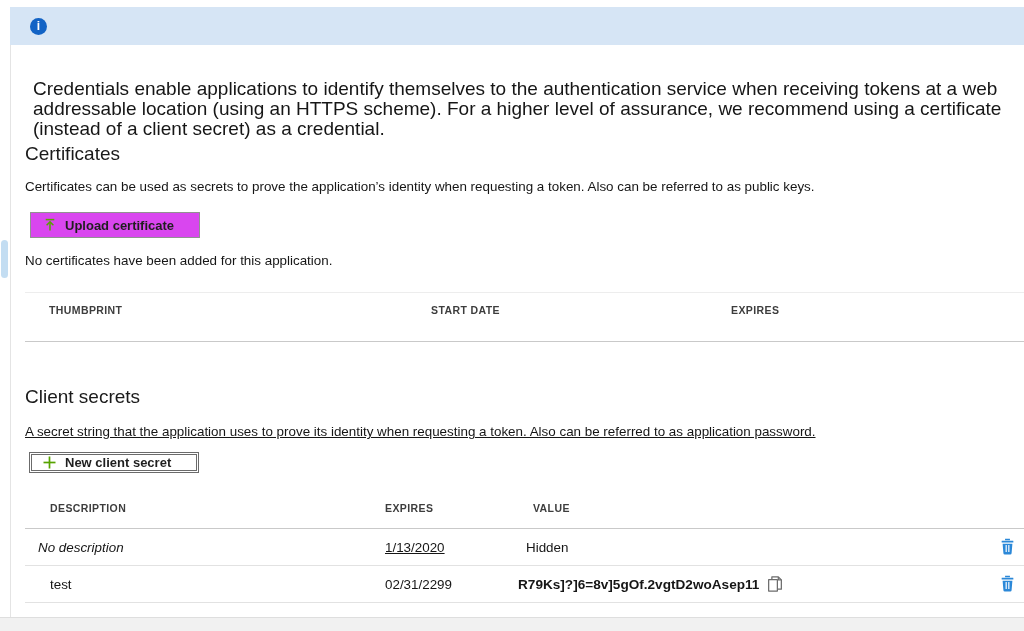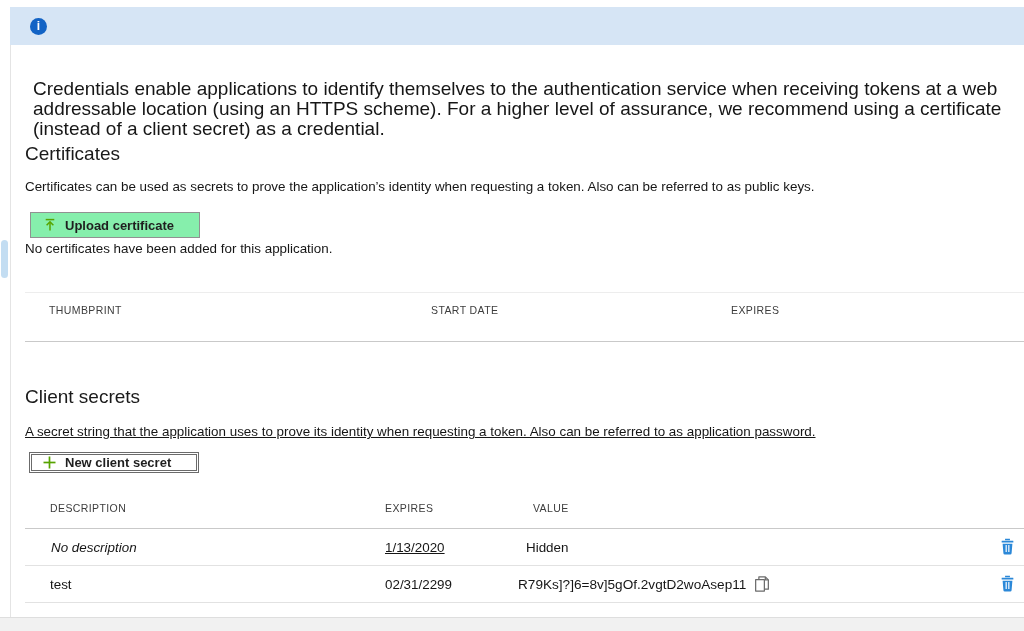--- a/index.html
+++ b/index.html
@@ -17,37 +17,37 @@
   .banner-text{margin-left:11px;font-size:12.5px;color:#1a1a1a;}
   
   .intro{position:absolute;left:25px;top:71px;width:993px;font-size:19px;line-height:20px;margin:8px;}
   
   .section-title{position:absolute;left:25px;margin:0;font-size:19px;font-weight:400;color:#1a1a1a;}
   .t-cert{top:143px;}
   .t-sec{top:386px;}
   .section-desc{position:absolute;left:25px;margin:0;font-size:13.4px;}
   .d-cert{top:179px;}
   .d-sec{top:424px;text-decoration:underline;}
-  .empty-msg{position:absolute;left:25px;top:241px;margin:0;font-size:13.4px;}
+  .empty-msg{position:absolute;left:25px;top:253px;margin:0;font-size:13.4px;}
   
   .upload-btn{position:absolute;left:30px;top:212px;height:26px;min-width:170px;
-    background:#86efac;border:1px solid #919191;display:flex;align-items:center;gap:8px;
+    background:#d946ef;border:1px solid #919191;display:flex;align-items:center;gap:8px;
     padding:0 14px 0 12px;font-family:"Liberation Sans",sans-serif;font-size:13px;font-weight:bold;color:#1f1f1f;cursor:pointer;}
   .new-btn{position:absolute;left:29px;top:452px;height:21px;min-width:170px;
     background:#ffffff;border:1px solid #6b6b6b;
     box-shadow:inset 0 0 0 1px #ffffff, inset 0 0 0 2px #6b6b6b;
     display:flex;align-items:center;gap:8px;padding:0 14px 0 12px;
     font-family:"Liberation Sans",sans-serif;font-size:13px;font-weight:bold;color:#1f1f1f;cursor:pointer;}
   .btn-icon{display:flex;align-items:center;flex:0 0 auto;}
   
   .hline{position:absolute;left:25px;width:999px;height:1px;}
   .l-light{background:#ededed;}
   .l-mid{background:#c9c9c9;}
   .l-row{background:#e2e2e2;}
-  .col-head{position:absolute;font-size:10.5px;font-weight:normal;color:#3d3d3d;letter-spacing:0.4px;}
+  .col-head{position:absolute;font-size:10.5px;font-weight:bold;color:#3d3d3d;letter-spacing:0.4px;}
   .cell{position:absolute;font-size:13.4px;color:#161616;}
   .italic{font-style:italic;}
   .value-cell{display:flex;align-items:center;gap:7px;}
   .icon-btn{position:absolute;background:none;border:none;padding:0;cursor:pointer;line-height:0;}
   .copy-btn{background:none;border:none;padding:0;cursor:pointer;line-height:0;}
   
   .bottom-strip{position:absolute;left:0;top:617px;width:1024px;height:14px;background:#f1f1f1;border-top:1px solid #dedede;}
 </style>
 </head>
 <body>
@@ -97,40 +97,40 @@
     </span>
     <span>New client secret</span>
   </button>
 
   <span class="col-head" style="left:50px;top:502px;">DESCRIPTION</span>
   <span class="col-head" style="left:385px;top:502px;">EXPIRES</span>
   <span class="col-head" style="left:533px;top:502px;">VALUE</span>
   <div class="hline l-mid" style="top:528px;"></div>
 
   <div>
-    <span class="cell italic" style="left:51px;top:540px;">No description</span>
+    <span class="cell italic" style="left:38px;top:540px;">No description</span>
     <span class="cell" style="left:385px;top:540px;text-decoration:underline;">1/13/2020</span>
     <span class="cell" style="left:526px;top:540px;">Hidden</span>
     <button class="icon-btn" style="left:999px;top:538px;">
       <svg width="17" height="17" viewBox="0 0 16 16" fill="#2b88d8">
         <rect x="5.7" y="0.6" width="4.6" height="1.5" rx="0.2"></rect>
         <rect x="2.5" y="2.7" width="11" height="1.5" rx="0.2"></rect>
         <path d="M3.4 5.3 h9.2 l-0.75 9 a1.3 1.3 0 0 1 -1.3 1.2 H5.45 a1.3 1.3 0 0 1 -1.3 -1.2 z"></path>
         <rect x="6.2" y="6.6" width="1.1" height="6.6" fill="#ffffff"></rect>
         <rect x="8.7" y="6.6" width="1.1" height="6.6" fill="#ffffff"></rect>
       </svg>
     </button>
   </div>
   <div class="hline l-row" style="top:565px;"></div>
 
   <div>
     <span class="cell" style="left:50px;top:577px;">test</span>
     <span class="cell" style="left:385px;top:577px;">02/31/2299</span>
     <span class="cell value-cell" style="left:518px;top:575px;">
-      <span style="font-size:13.6px;">R79Ks]?]6=8v]5gOf.2vgtD2woAsep11</span>
+      <span style="font-size:13.6px;font-weight:bold;">R79Ks]?]6=8v]5gOf.2vgtD2woAsep11</span>
       <button class="copy-btn">
         <svg width="18" height="18" viewBox="0 0 19 19" fill="#ffffff" stroke="#6b6b6b" stroke-width="1.3" stroke-linejoin="round">
           <path d="M6.2 5 V2 h6.8 l3.2 3.2 V15 h-4.2"></path>
           <path d="M13 2 v3.2 h3.2" fill="none"></path>
           <rect x="2.8" y="5" width="9.2" height="12"></rect>
         </svg>
       </button>
     </span>
     <button class="icon-btn" style="left:999px;top:575px;">
       <svg width="17" height="17" viewBox="0 0 16 16" fill="#2b88d8">

